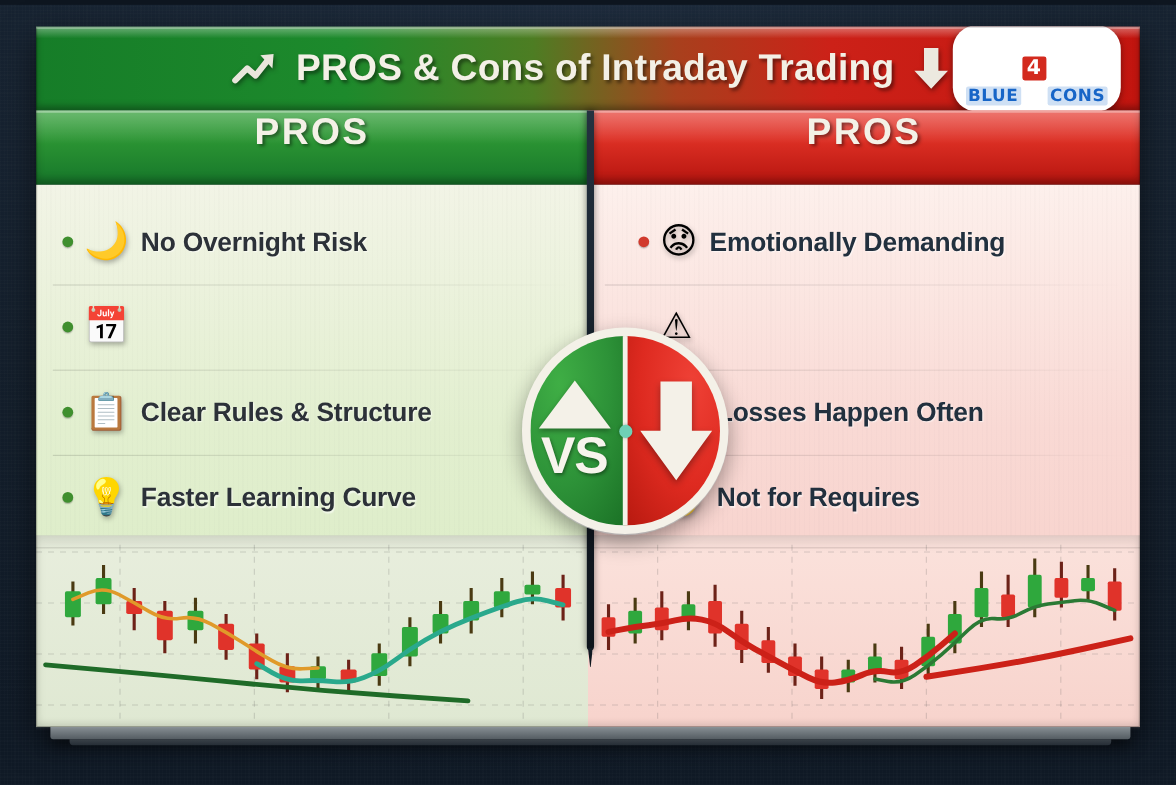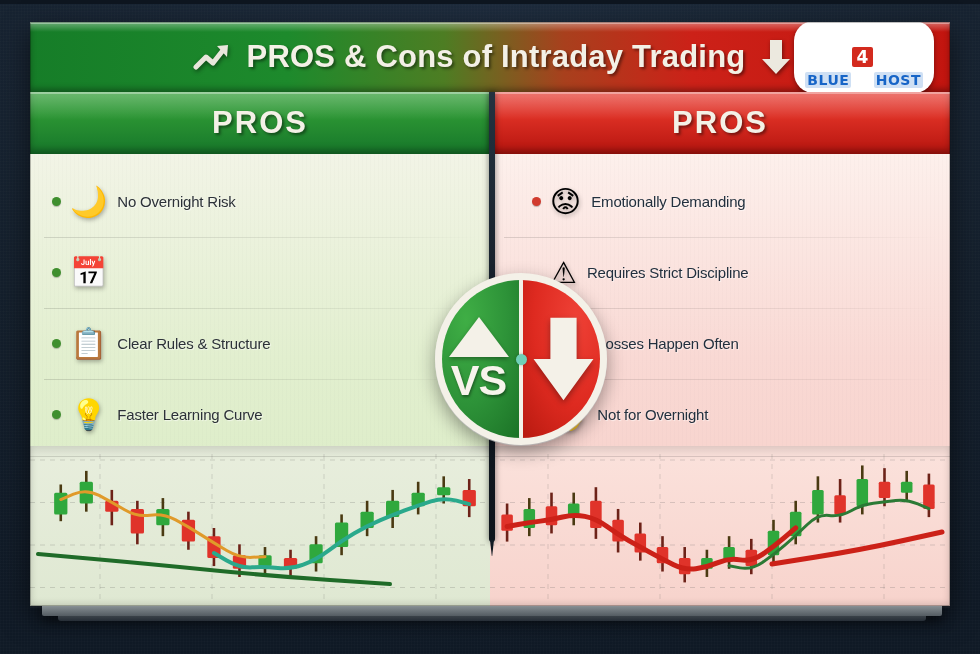--- a/index.html
+++ b/index.html
@@ -67,21 +67,21 @@
     font-family:"DejaVu Sans", sans-serif;
     margin-top:46px;
   }
   .brand-blue{color:#1765c7;background:#cfe0f4;padding:0 2px;border-radius:2px;}
   .brand-num{color:#fff;background:#d32a1e;padding:0 4px;margin:0 1px;font-size:17px;border-radius:2px;}
 
   
   #columns{position:absolute;left:0;top:70px;width:920px;height:514px;display:flex;}
   .col{width:460px;position:relative;}
   .col-head{
-    height:62px;display:flex;align-items:center;justify-content:center;
+    height:62px;display:flex;justify-content:center;
     box-shadow:inset 0 2px 0 rgba(255,255,255,.35), inset 0 -4px 7px rgba(0,0,0,.3);
     position:relative;
   }
   .col-head:after{
     content:"";position:absolute;left:0;top:0;width:100%;height:45%;
     background:linear-gradient(180deg,rgba(255,255,255,.28),rgba(255,255,255,0));
   }
   .col-head span{
     font-size:31px;font-weight:bold;color:#f4f1e7;letter-spacing:2px;
     text-shadow:2px 2px 3px rgba(0,0,0,.45);position:relative;z-index:2;
@@ -111,21 +111,21 @@
   #pros-body .bullet{background:#3f8f2e;box-shadow:0 1px 1px rgba(0,0,0,.25);}
   #cons-body .bullet{background:#d13a2d;box-shadow:0 1px 1px rgba(0,0,0,.25);}
   #cons-body .row:not(:first-child) .bullet{opacity:0;}
   .emo{
     font-size:30px;line-height:1;margin-right:10px;
     font-family:"DejaVu Sans", sans-serif;
     filter:drop-shadow(1px 2px 2px rgba(0,0,0,.3));
     flex:0 0 auto;
   }
   .lbl{
-    font-size:15px;font-weight:normal;color:#2c3138;letter-spacing:-.2px;
+    font-size:22px;font-weight:bold;color:#2c3138;letter-spacing:-.2px;
     text-shadow:1px 1px 1px rgba(255,255,255,.6);white-space:nowrap;
   }
   #cons-body .lbl{color:#22303e;}
   #cons-body .row{padding-left:42px;}
 
   
   #divider{
     position:absolute;left:459px;top:70px;width:6px;height:450px;
     background:linear-gradient(180deg,#243240,#131c26 55%,#0d141b);
     border-radius:0 0 3px 3px;z-index:6;
@@ -219,21 +219,21 @@
         <path d="M24 6 L35 5 L34 17 Z" fill="#e9e6dc"></path>
       </svg>
       <div id="title-text">PROS &amp; Cons of Intraday Trading</div>
       <svg class="tb-icon" width="34" height="40" viewBox="0 0 34 40">
         <path d="M11 3 h12 v19 h8 L17 37 L3 22 h8 Z" fill="#ece9df"></path>
       </svg>
     </div>
     <div id="brand-logo">
       <span class="brand-seg brand-blue">BLUE</span>
       <span class="brand-seg brand-num">4</span>
-      <span class="brand-seg brand-blue">HOST</span>
+      <span class="brand-seg brand-blue">CONS</span>
     </div>
   </div>
 
   <div id="columns">
 
     <div class="col">
       <div class="col-head" id="pros-head">
         <span>PROS</span>
       </div>
       <div class="col-body" id="pros-body">
@@ -268,31 +268,30 @@
       <div class="col-body" id="cons-body">
         <div class="list">
           <div class="row">
             <span class="bullet"></span>
             <span class="emo">😟</span>
             <span class="lbl">Emotionally Demanding</span>
           </div>
           <div class="row">
             <span class="bullet"></span>
             <span class="emo">⚠</span>
-            <span class="lbl">Requires Strict Discipline</span>
           </div>
           <div class="row">
             <span class="bullet"></span>
             <span class="emo">📉</span>
             <span class="lbl">Losses Happen Often</span>
           </div>
           <div class="row">
             <span class="bullet"></span>
             <span class="emo">👨</span>
-            <span class="lbl">Not for Overnight</span>
+            <span class="lbl">Not for Requires</span>
           </div>
         </div>
       </div>
     </div>
   </div>
 
   <div id="divider"></div>
 
   <div id="vs-badge">
     <div id="vs-inner">

